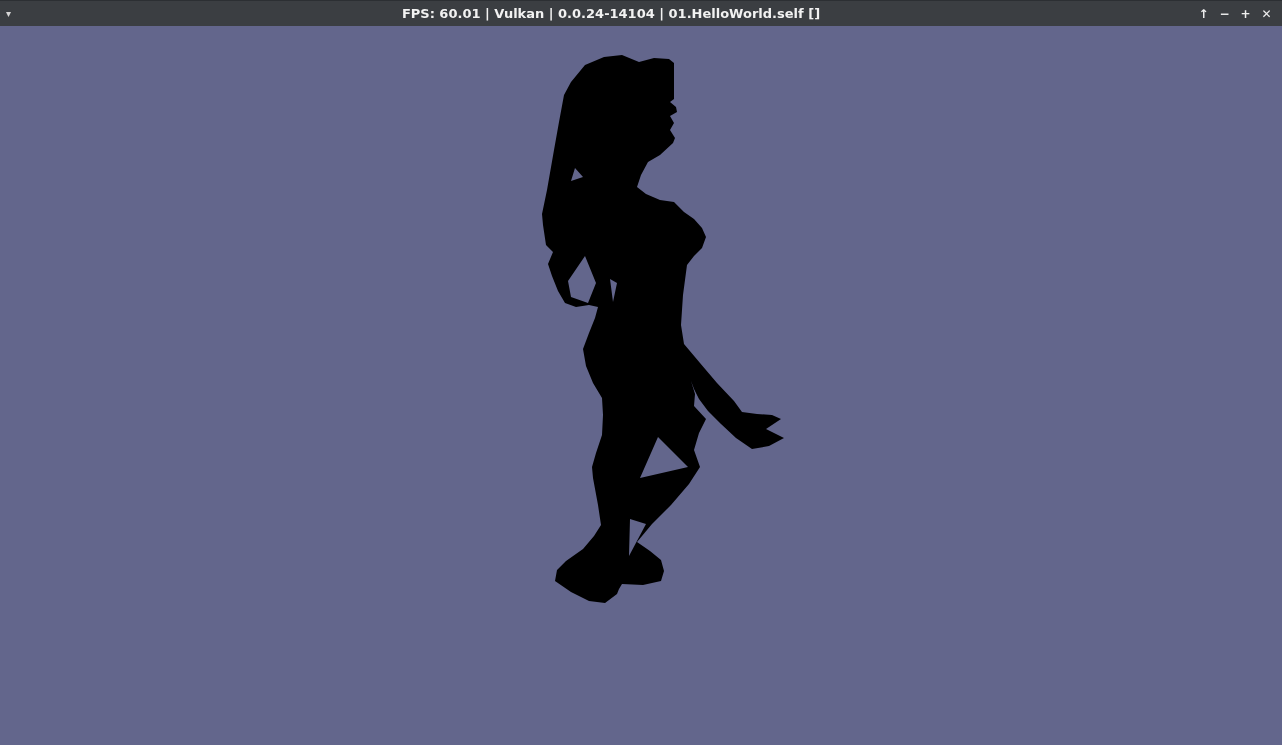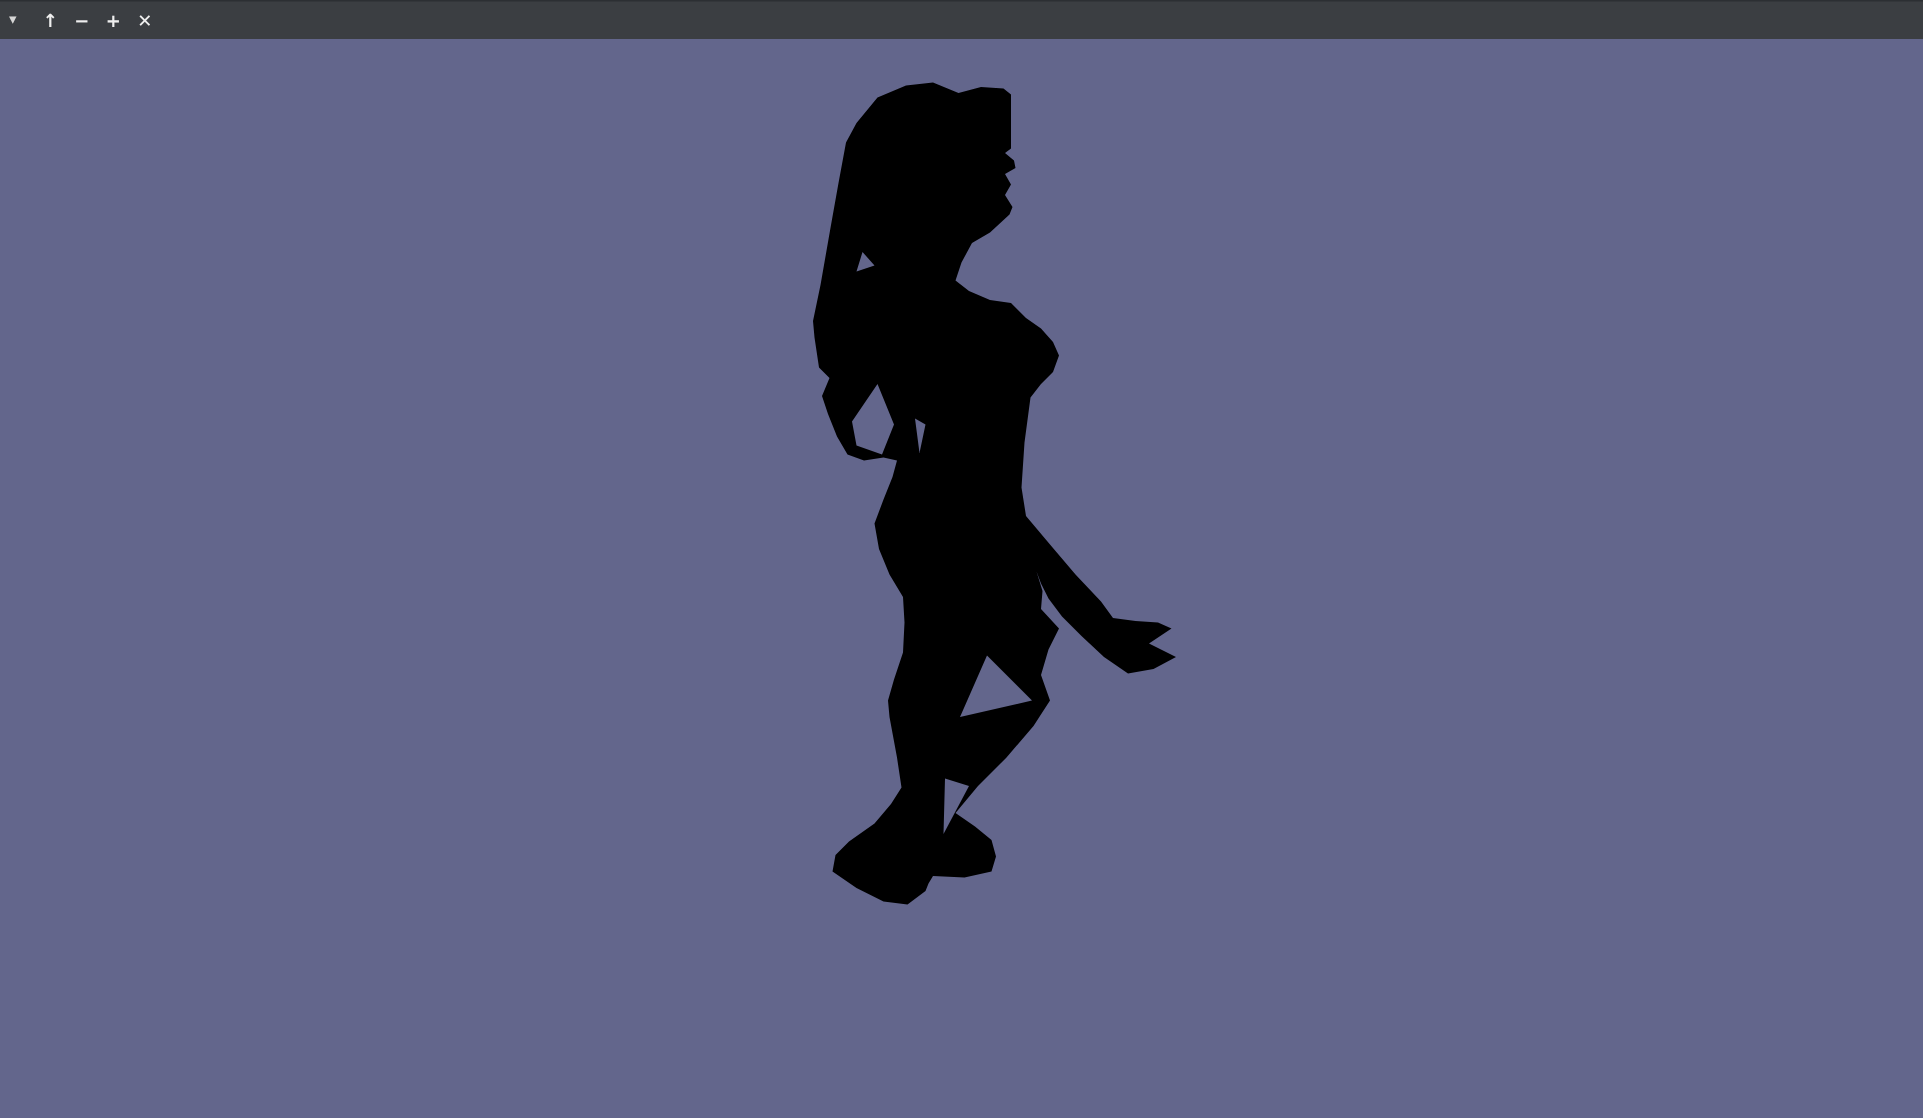--- a/index.html
+++ b/index.html
@@ -77,20 +77,21 @@
   }
   .viewport svg path { fill: #000000; }
 </style>
 </head>
 <body>
 
 <div class="window">
 
   <div class="titlebar" style="background: rgb(59, 62, 66);">
     <div class="menu-btn">▾</div>
+    <div class="title" style="color: rgb(242, 242, 242);">FPS: 60.01 | Vulkan | 0.0.24-14104 | 01.HelloWorld.self []</div>
     <div class="controls">
       <button class="ctrl-btn">↑</button>
       <button class="ctrl-btn">−</button>
       <button class="ctrl-btn">+</button>
       <button class="ctrl-btn">✕</button>
     </div>
   </div>
 
   <div class="viewport" style="background: rgb(99, 102, 140);">
     <svg viewBox="0 26 1282 719" preserveAspectRatio="none">

